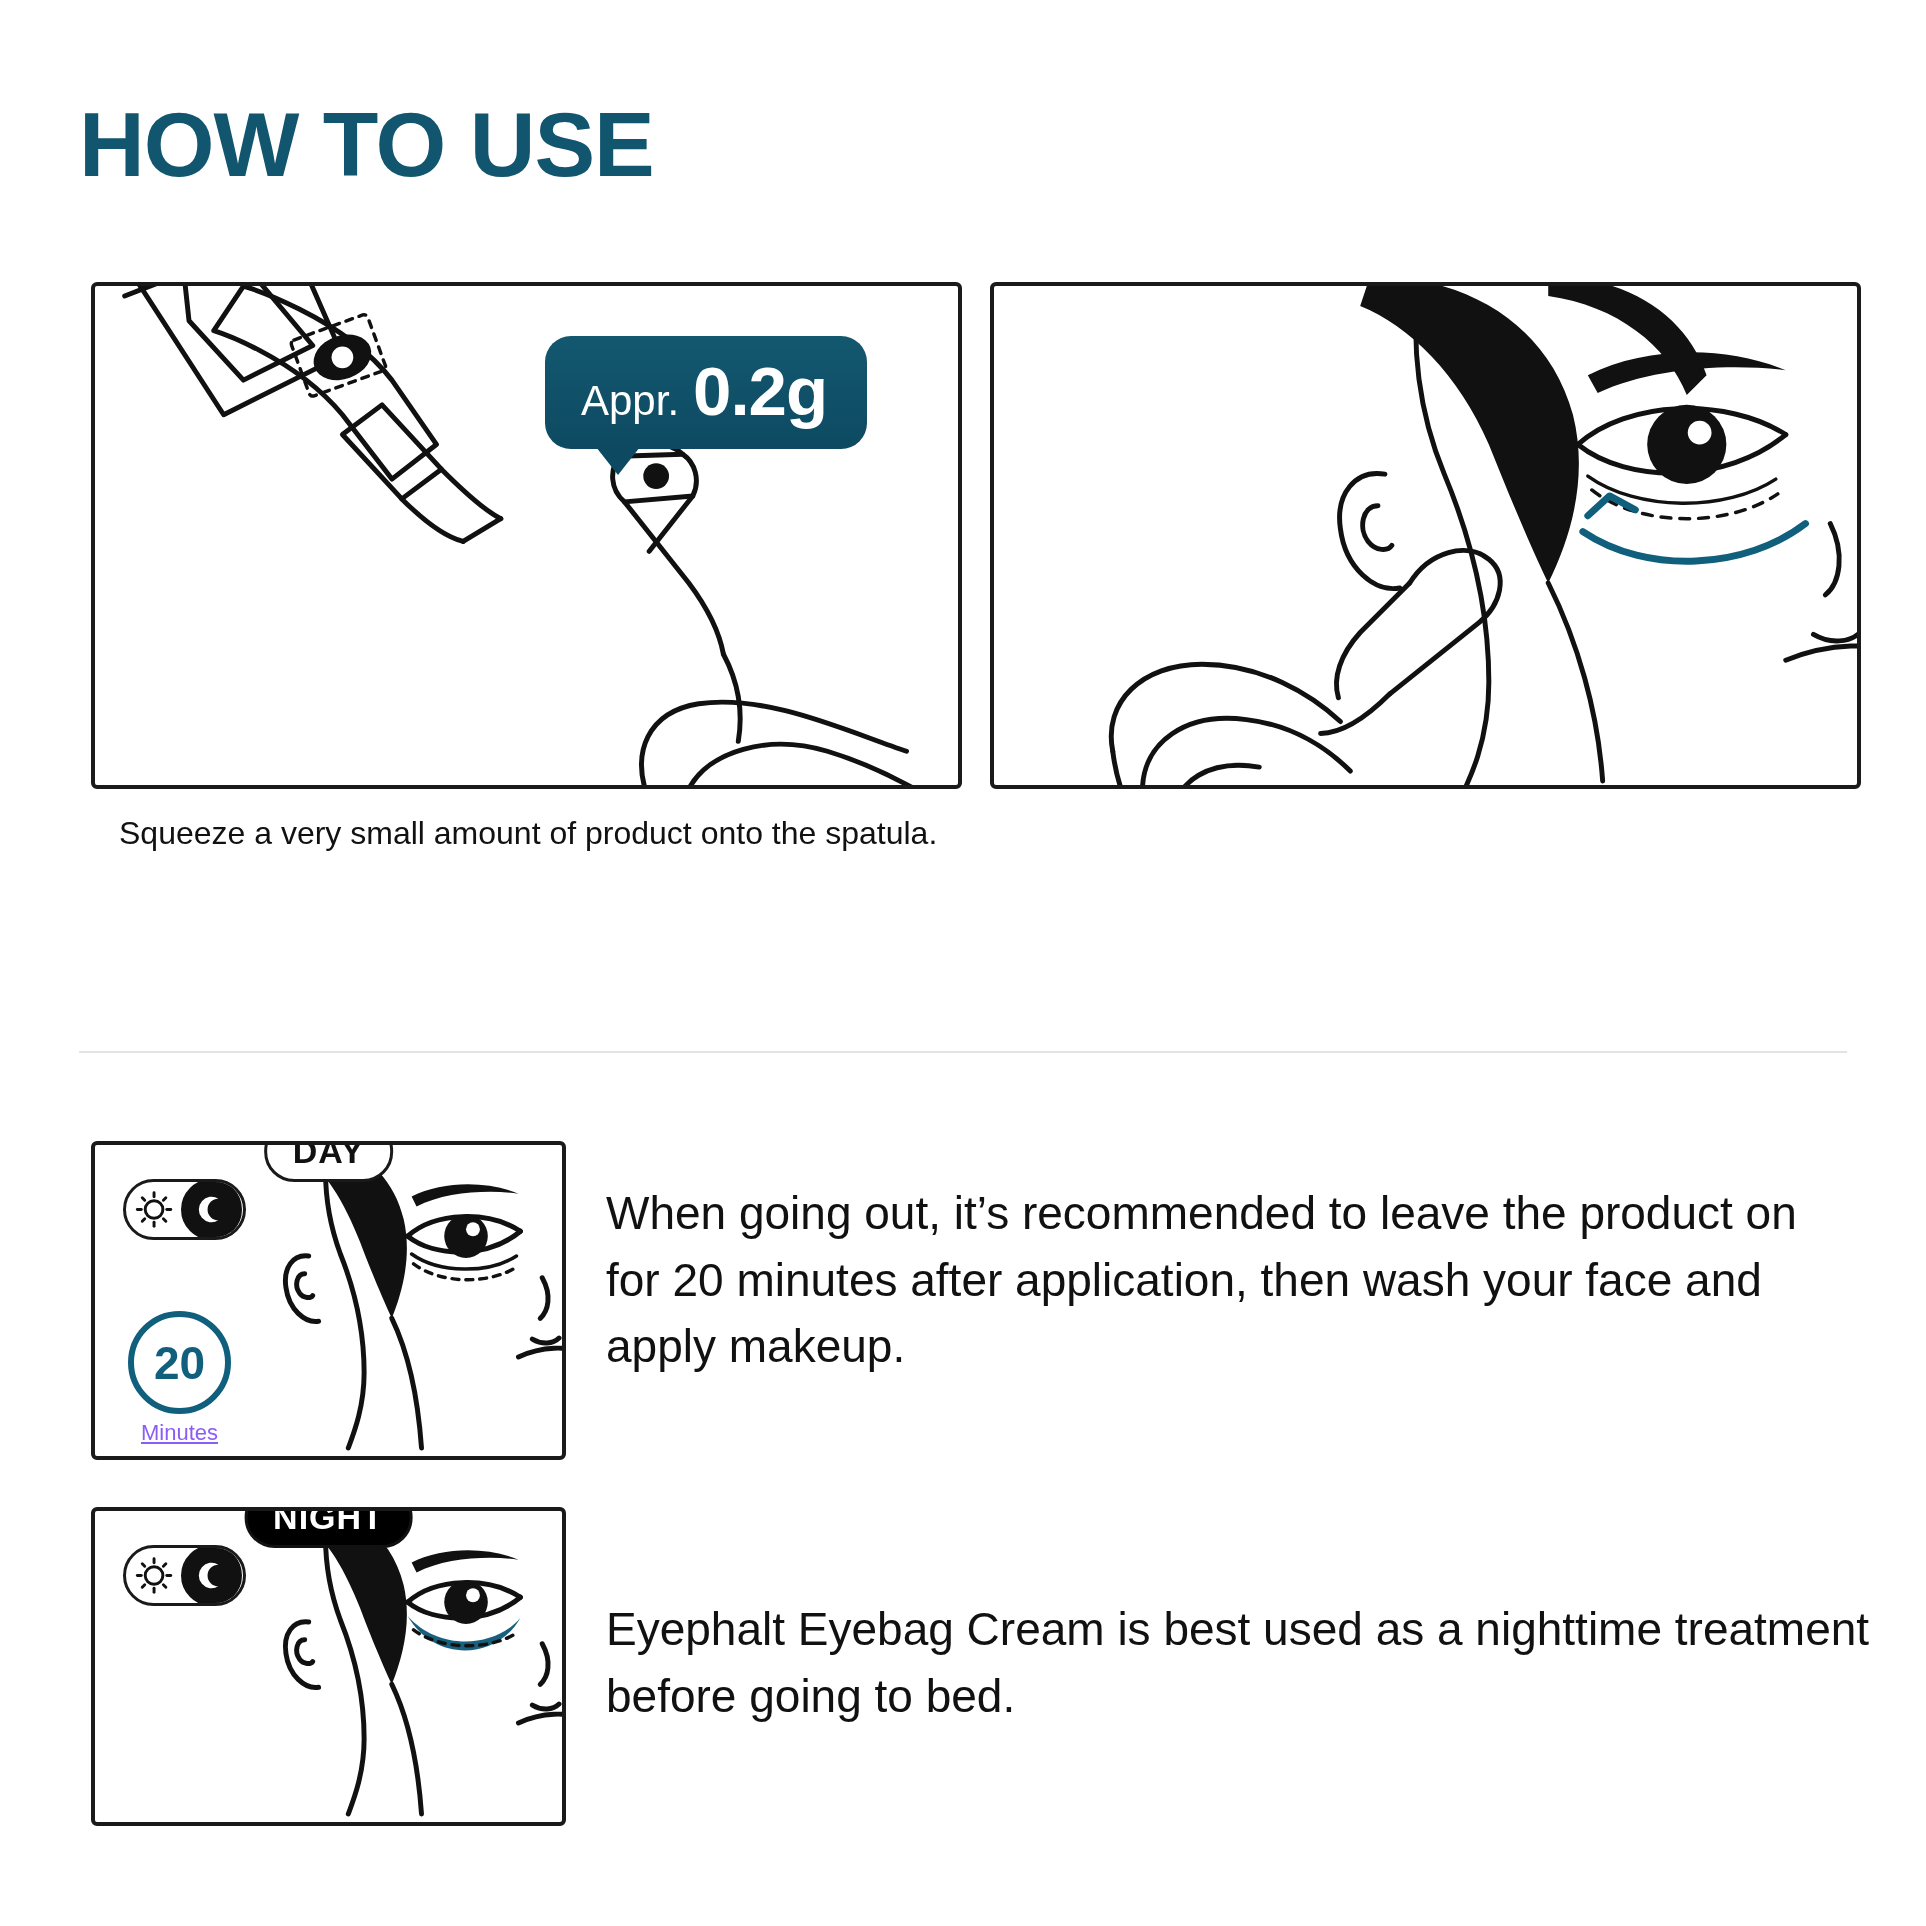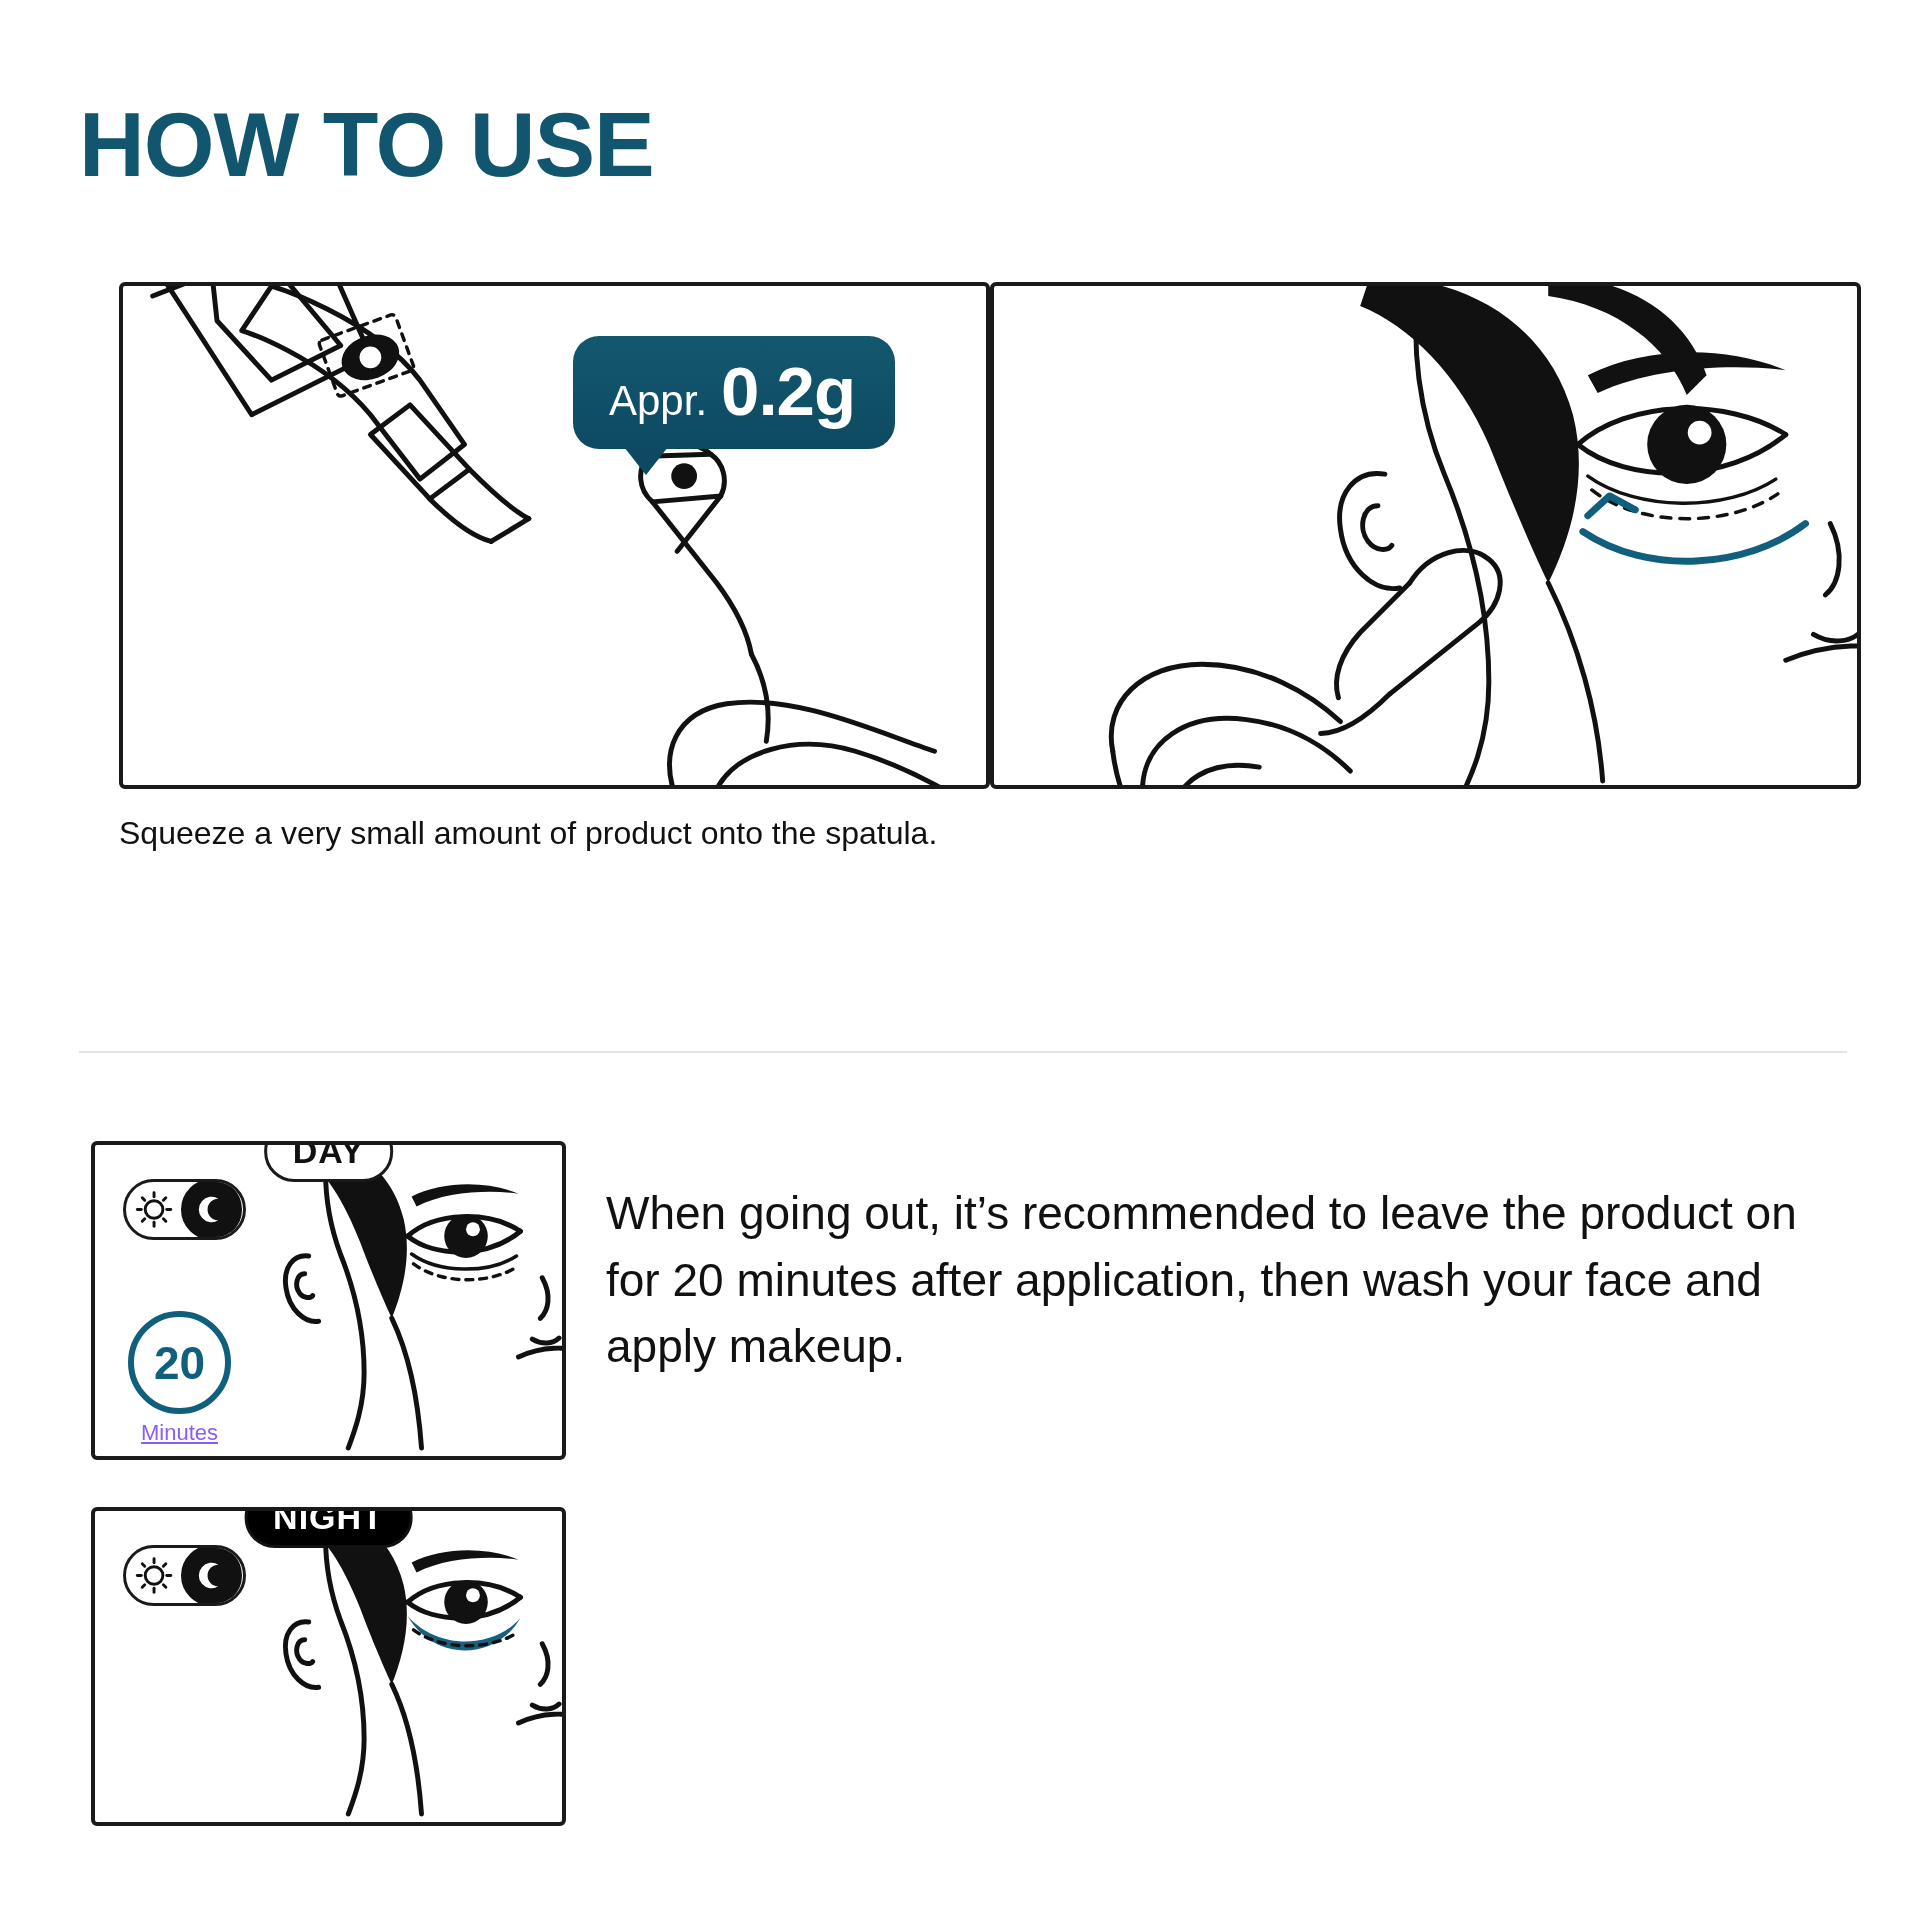--- a/index.html
+++ b/index.html
@@ -37,21 +37,21 @@
 
   
   .panel {
     position: absolute;
     border: 4px solid #1a1a1a;
     border-radius: 6px;
     box-sizing: border-box;
     background: #fff;
     overflow: hidden;
   }
-  #panel-1 { left: 91px;  top: 282px; width: 871px; height: 507px; margin-left: 28px; }
+  #panel-1 { left: 91px;  top: 282px; width: 871px; height: 507px; }
   #panel-2 { left: 990px; top: 282px; width: 871px; height: 507px; }
 
   .caption {
     position: absolute;
     font-size: 32px;
     line-height: 1.35;
     color: #111;
   }
   #caption-1 { left: 119px;  top: 812px; width: 832px; }
   #caption-2 { left: 1018px; top: 812px; width: 851px; }
@@ -387,15 +387,16 @@
       <circle class="fill-dark" cx="375" cy="92" r="22"></circle>
       <circle cx="382" cy="85" r="7" fill="#fff"></circle>
       <path d="M316 106 C 348 142, 404 138, 430 108 C 406 150, 344 154, 316 106 Z" fill="#17607e"></path>
       <path class="ln-thin" d="M322 120 C 350 141, 400 141, 428 122" stroke-dasharray="7 7"></path>
       <path class="ln" d="M452 134 C 462 152, 458 168, 450 175"></path>
       <path class="ln" d="M442 196 C 452 202, 463 201, 469 195"></path>
       <path class="ln" d="M428 214 C 452 203, 478 203, 494 210"></path>
     </svg>
   </div>
 
+  <div class="body-text" id="text-night">Eyephalt Eyebag Cream is best used as a nighttime treatment before going to bed.</div>
 
 </div>
 
 
 </body></html>

